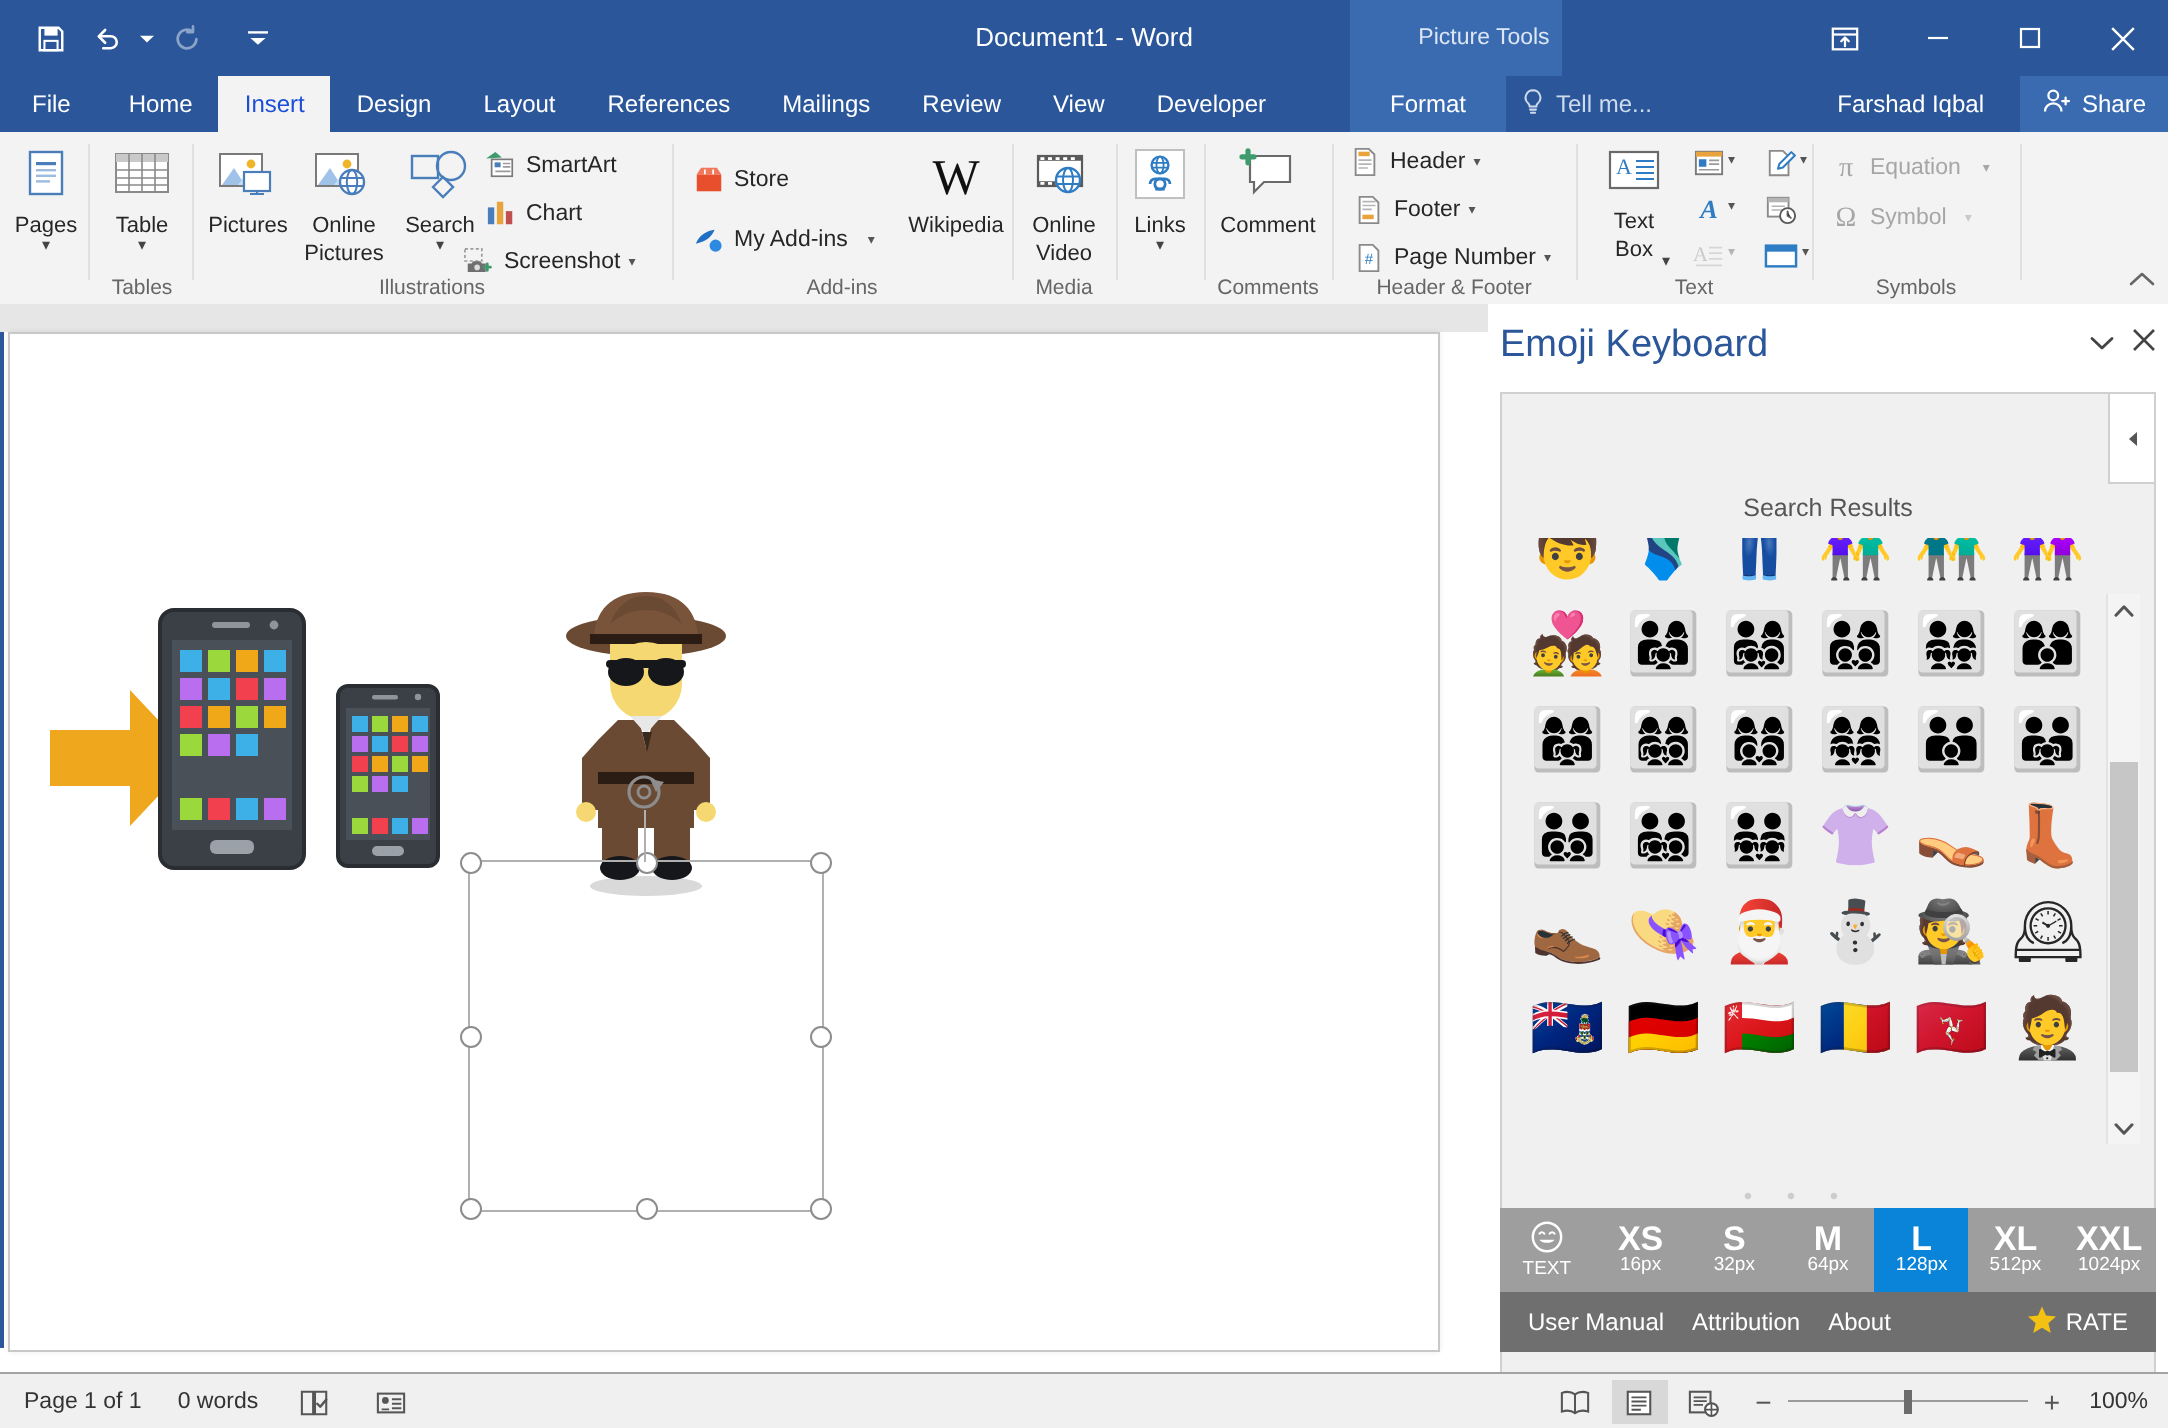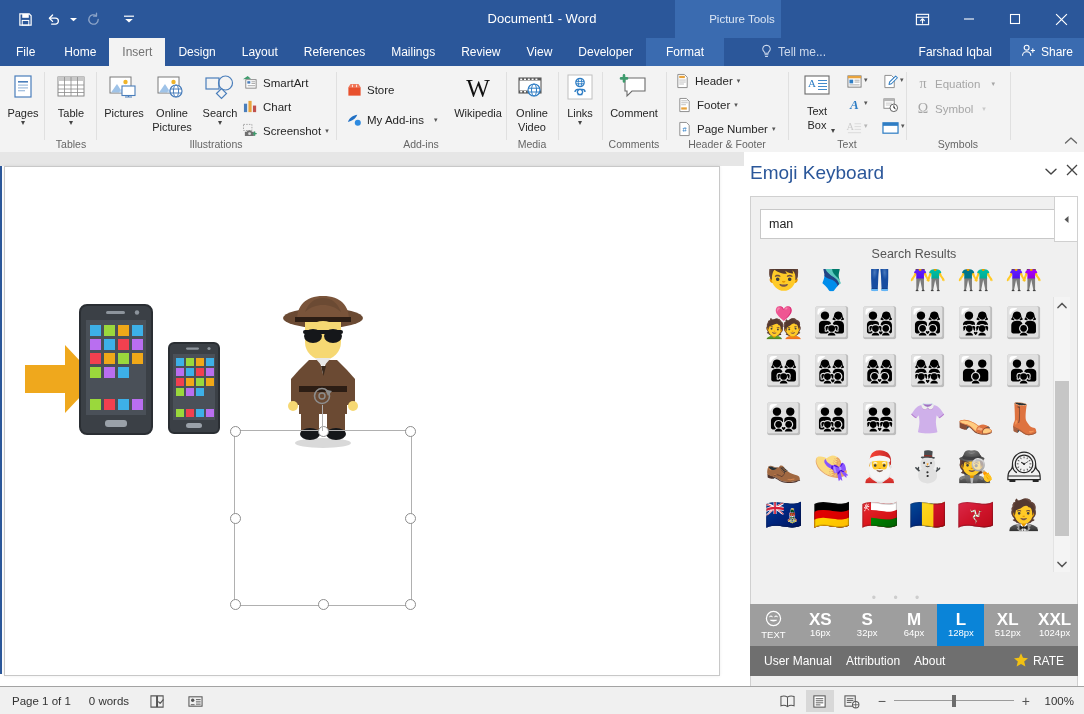--- a/index.html
+++ b/index.html
@@ -21,22 +21,22 @@
   .pt-tab{position:absolute;left:675px;top:0;width:78px;height:38px;background:#3a6bb0;color:#dce6f4;font-size:11.5px;display:flex;align-items:center;justify-content:center;padding-left:28px;}
   .win-ctrls{position:absolute;right:0;top:0;height:38px;display:flex;align-items:center;}
   .win-ctrl{width:46px;height:38px;display:flex;align-items:center;justify-content:center;color:#fff;}
   .ribdisp{width:48px;height:38px;display:flex;align-items:center;justify-content:center;color:#fff;}
 
   
   .tabstrip{position:absolute;left:0;top:38px;width:1084px;height:28px;background:#2b579a;}
   .tabs{position:absolute;left:0;top:0;height:28px;display:flex;align-items:stretch;}
   .tab{height:28px;line-height:28px;padding:0 13px;color:#fff;font-size:12px;white-space:nowrap;}
   .tab.file{padding:0 16px;}
-  .tab.active{background:#f3f3f3;color:#737373;}
-  .tab.ctx{background:#3a6bb0;color:#fff;}
+  .tab.active{background:#f3f3f3;color:#1d4ed8;}
+  .tab.ctx{background:#3a6bb0;color:#fff;margin-left:29px;}
   .tellme{position:absolute;left:760px;top:0;height:28px;display:flex;align-items:center;gap:5px;color:#cdd9ec;font-size:12px;}
   .acct{position:absolute;right:92px;top:0;height:28px;line-height:28px;color:#fff;font-size:12px;}
   .share{position:absolute;right:0;top:0;height:28px;background:#3a6bb0;display:flex;align-items:center;gap:5px;padding:0 11px;color:#fff;font-size:12px;}
 
   
   .ribbon{position:absolute;left:0;top:66px;width:1084px;height:86px;background:#f3f3f3;border-bottom:1px solid #d4d4d4;}
   .rgroup{position:absolute;top:0;height:86px;}
   .rgroup .glabel{position:absolute;bottom:2px;left:0;width:100%;text-align:center;font-size:10.5px;color:#666;}
   .rsep{position:absolute;top:6px;width:1px;height:68px;background:#e0e0e0;}
   .bigbtn{position:absolute;top:3px;width:52px;display:flex;flex-direction:column;align-items:center;cursor:default;}
@@ -301,21 +301,21 @@
         <span class="sico">
           <svg width="17" height="15" viewBox="0 0 18 16">
               <rect x="2" y="5" width="3.4" height="9" fill="#4a7ebb"></rect>
               <rect x="6.8" y="2" width="3.4" height="12" fill="#e8a33d"></rect>
               <rect x="11.6" y="7" width="3.4" height="7" fill="#c0504d"></rect>
             </svg>
         </span>
         <span>Chart</span>
       </div>
 
-      <div class="smallbtn" style="left:146px;top:55px;">
+      <div class="smallbtn" style="left:135px;top:55px;">
         <span class="sico">
           <svg width="17" height="15" viewBox="0 0 18 16">
               <rect x="1.5" y="1.5" width="9" height="6.5" fill="none" stroke="#9a9a9a" stroke-width=".9" stroke-dasharray="1.6 1.3"></rect>
               <path d="M3 13.8V9.3h2l1-1.2h3.6l1 1.2h2v4.5z" fill="#6f6f6f"></path>
               <circle cx="8" cy="11.4" r="1.5" fill="#dcdcdc"></circle>
               <path d="M13.4 9.6v3.4M11.7 11.3h3.4" stroke="#3f9b6d" stroke-width="1.5" stroke-linecap="round"></path>
             </svg>
         </span>
         <span>Screenshot</span>
         <span class="caret">▾</span>
@@ -688,23 +688,20 @@
         <span>
           <svg width="12" height="12" viewBox="0 0 12 12">
               <path d="M1 1l10 10M11 1L1 11" stroke="#444" stroke-width="1.3"></path>
             </svg>
         </span>
       </div>
     </div>
 
     <div class="panel-body">
 
-      <div class="searchwrap">
-        <input class="searchbox" type="text" value="man" style="">
-      </div>
       <div class="sidetab">
         <svg width="7" height="9" viewBox="0 0 7 9">
             <path d="M5.5 1 1.5 4.5l4 3.5z" fill="#555"></path>
           </svg>
       </div>
 
       <div class="srlabel">Search Results</div>
 
       <div class="gridhost">
         <div class="egrid" id="emoji-grid">

